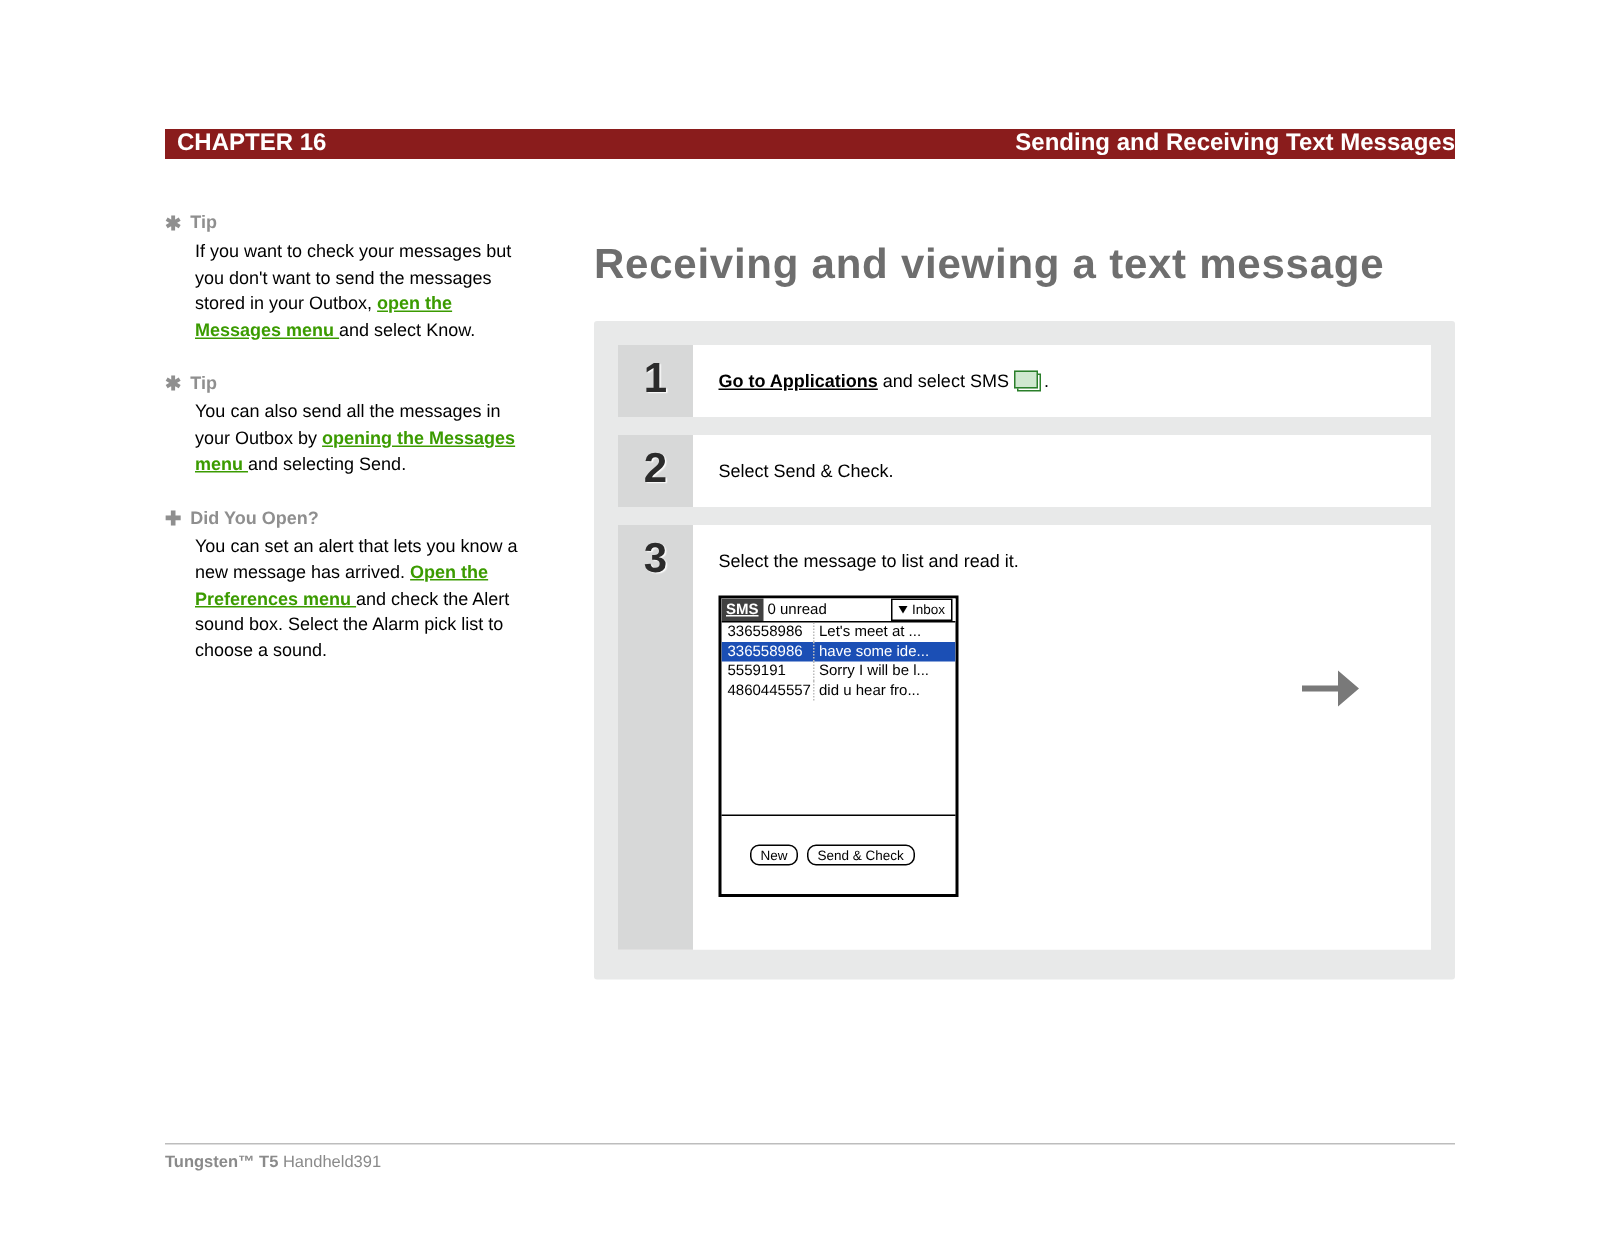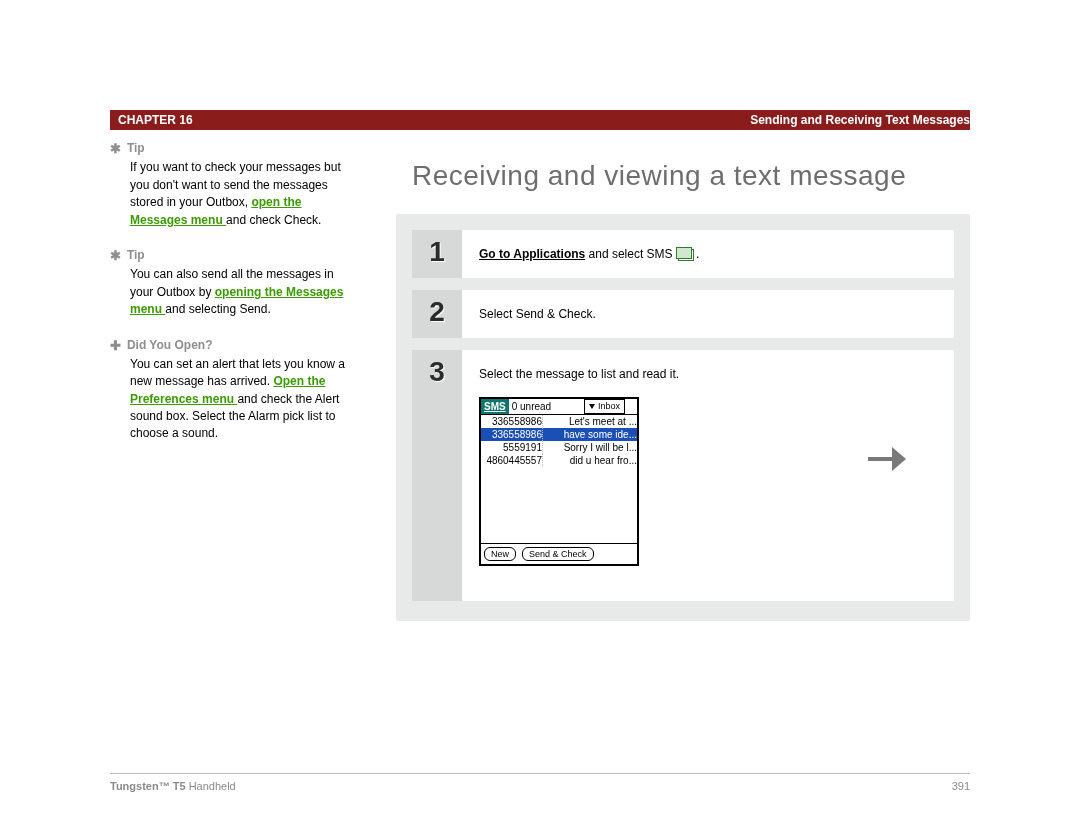--- a/index.html
+++ b/index.html
@@ -8,25 +8,25 @@
     --grey-step-bg:#d7d8d8;
     --green:#3b9b00;
     --maroon:#8a1c1c;
     --arrow:#797979;
     --text:#000;
     --faded:#8f8f8f;
   }
   *{box-sizing:border-box;}
   html,body{margin:0;padding:0;background:#fff;font-family:Verdana,Geneva,sans-serif;color:var(--text);}
   .page{width:1080px;height:834px;position:relative;padding:0 0 0 0;}
-  .topbar{position:absolute;left:110px;right:110px;top:86px;height:20px;background:var(--maroon);color:#fff;font-size:12px;line-height:20px;display:flex;font-weight:bold;margin-top:24px;}
+  .topbar{position:absolute;left:110px;right:110px;top:86px;height:20px;background:var(--maroon);color:#fff;font-size:16px;line-height:20px;display:flex;font-weight:bold;}
   .topbar .chapter{padding-left:8px;width:268px;}
   .topbar .title{flex:1;text-align:right;}
   .content{position:absolute;left:110px;right:110px;top:140px;bottom:70px;}
-  h1{font-weight:normal;color:#6e6e6e;font-size:28px;margin:20px 0 22px 16px;letter-spacing:0.5px;}
+  h1{font-weight:bold;color:#6e6e6e;font-size:28px;margin:20px 0 22px 0;letter-spacing:0.5px;}
   .main-cols{display:flex;gap:36px;}
   .sidebar{width:250px;font-size:12px;line-height:1.45;}
   .side-block{margin-bottom:18px;}
   .side-head{color:var(--faded);font-weight:bold;font-size:12px;margin-bottom:2px;display:flex;align-items:center;gap:6px;}
   .side-head .icon{color:var(--faded);font-size:13px;line-height:1;}
   .side-body{margin-left:20px;}
   .side-body a, .green-link{color:var(--green);text-decoration:underline;font-weight:bold;}
 
   .steps-box{flex:1;background:var(--grey-light);padding:16px 16px 20px 16px;border-radius:2px;}
   .step{display:flex;margin-bottom:12px;}
@@ -34,39 +34,39 @@
   .step-num{width:50px;flex:0 0 50px;background:var(--grey-step-bg);color:#2b2b2b;font-weight:bold;font-size:28px;display:flex;align-items:flex-start;justify-content:center;padding-top:6px;text-shadow:1px 1px 1px #fff;}
   .step-body{flex:1;background:#fff;border:1px solid #fff;padding:14px 16px;font-size:12px;line-height:1.5;}
   .step3 .step-num{align-items:flex-start;}
   .sms-icon{display:inline-block;width:16px;height:12px;background:#fff;border:1px solid #2a7f2a;position:relative;vertical-align:middle;margin:0 2px;}
   .sms-icon::before{content:"";position:absolute;left:-3px;top:-3px;width:14px;height:10px;background:#cfe8cf;border:1px solid #2a7f2a;}
   .link-plain{color:#000000;font-weight:bold;text-decoration:underline;}
 
   
   .device{width:160px;border:2px solid #000;background:#fff;margin:14px 0 20px 0;font-family:Arial,Helvetica,sans-serif;font-size:10px;}
   .dev-top{display:flex;align-items:center;background:#fff;border-bottom:1px solid #000;height:16px;}
-  .dev-sms{background:#0f766e;color:#fff;font-weight:bold;padding:0 3px;font-size:10px;height:100%;display:flex;align-items:center;text-decoration:underline;}
+  .dev-sms{background:#404040;color:#fff;font-weight:bold;padding:0 3px;font-size:10px;height:100%;display:flex;align-items:center;text-decoration:underline;}
   .dev-unread{flex:1;padding-left:3px;}
-  .dev-inbox{border:1px solid #000;padding:0 4px;margin-right:12px;display:flex;align-items:center;gap:3px;background:#fff;font-size:9px;}
+  .dev-inbox{border:1px solid #000;padding:0 4px;margin-right:2px;display:flex;align-items:center;gap:3px;background:#fff;font-size:9px;}
   .dev-inbox .tri{width:0;height:0;border-left:3px solid transparent;border-right:3px solid transparent;border-top:5px solid #000;}
-  .dev-list{height:128px;overflow:hidden;text-align:right;}
+  .dev-list{height:128px;overflow:hidden;}
   .dev-row{display:flex;height:13px;line-height:13px;}
   .dev-row>div:first-child{width:62px;padding-left:4px;border-right:1px dotted #bbb;}
   .dev-row>div:last-child{flex:1;padding-left:3px;}
   .dev-row.sel{background:#1b4fb5;color:#fff;}
-  .dev-bottom{border-top:1px solid #000;padding:3px;display:flex;gap:6px;}
+  .dev-bottom{border-top:1px solid #000;padding:19px;display:flex;gap:6px;}
   .dev-btn{border:1px solid #000;border-radius:6px;padding:0 6px;font-size:9px;line-height:12px;background:#fff;}
 
   .big-arrow{position:absolute;right:170px;top:435px;color:var(--arrow);}
   .big-arrow svg{width:48px;height:48px;display:block;}
 
   .continued{display:flex;align-items:center;gap:6px;font-weight:bold;color:#555;font-size:12px;}
   .continued .corner svg{width:14px;height:14px;display:block;}
 
-  .footer{position:absolute;left:110px;right:110px;bottom:42px;border-top:1px solid #bdbdbd;padding-top:6px;display:flex;justify-content:space-between;color:#8a8a8a;font-size:11px;}
+  .footer{position:absolute;left:110px;right:110px;bottom:53px;border-top:1px solid #bdbdbd;padding-top:6px;display:flex;color:#8a8a8a;font-size:11px;}
   .footer b{color:#8a8a8a;}
 </style>
 </head>
 <body>
 
 <div class="page">
 
   <div class="topbar">
     <div class="chapter">CHAPTER 16</div>
     <div class="title">Sending and Receiving Text Messages</div>
@@ -76,21 +76,21 @@
     <div class="main-cols">
 
       <div class="sidebar">
 
         <div class="side-block">
           <div class="side-head">
             <span class="icon">✱</span>
             <span>Tip</span>
           </div>
           <div class="side-body">
-            <span>If you want to check your messages but you don't want to send the messages stored in your Outbox, </span><a href="#" class="green-link">open the Messages menu </a><span>and check Check.</span>
+            <span>If you want to check your messages but you don't want to send the messages stored in your Outbox, </span><a href="#" class="green-link">open the Messages menu </a><span>and select Know.</span>
           </div>
         </div>
 
         <div class="side-block">
           <div class="side-head">
             <span class="icon">✱</span>
             <span>Tip</span>
           </div>
           <div class="side-body">
             <span>You can also send all the messages in your Outbox by </span><a href="#" class="green-link">opening the Messages menu </a><span>and selecting Send.</span>

